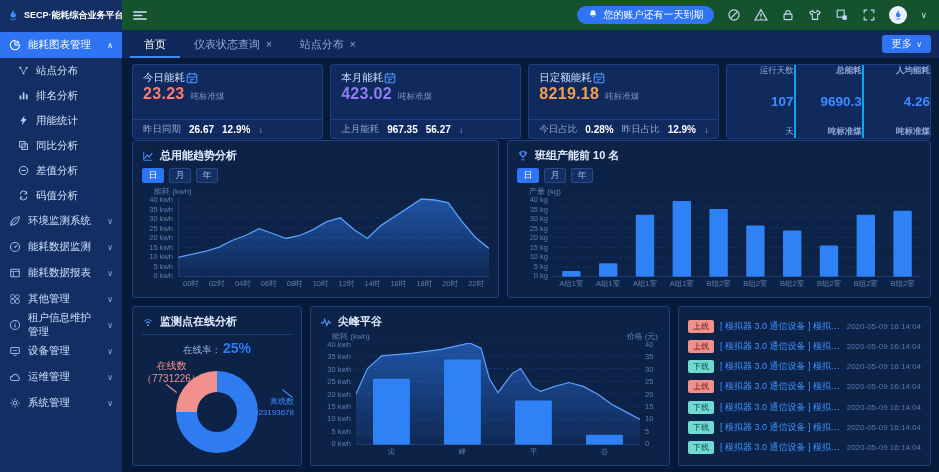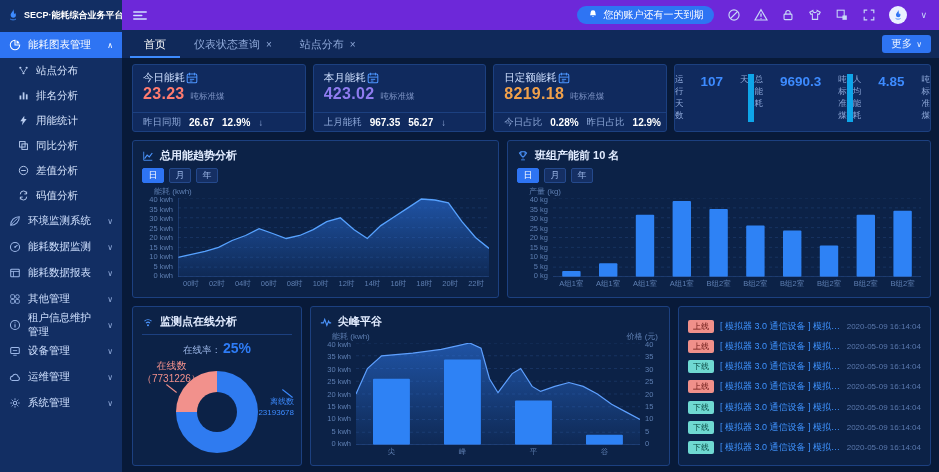--- a/index.html
+++ b/index.html
@@ -17,21 +17,21 @@
   .side-item .mi{display:flex;color:#9db8e8;}
   .side-item .mi svg{width:12px;height:12px;}
   .side-item .chev{margin-left:auto;font-size:8px;color:#8fa9d9;}
   .side-item.active{background:#2e74f3;color:#fff;}
   .side-item.active .mi,.side-item.active .chev{color:#fff;}
   .sub-item{height:25px;display:flex;align-items:center;gap:7px;padding:0 9px 0 18px;color:#d5e3fb;font-size:10.5px;cursor:pointer;}
   .sub-item .mi{display:flex;color:#b9cdf0;}
   .sub-item .mi svg{width:11px;height:11px;}
   
   .main{flex:1;display:flex;flex-direction:column;min-width:0;}
-  .topbar{height:30px;background:#6d28d9;display:flex;align-items:center;padding:0 12px 0 10px;flex:none;}
+  .topbar{height:30px;background:#14532d;display:flex;align-items:center;padding:0 12px 0 10px;flex:none;}
   .collapse{color:#cfe0ff;display:flex;cursor:pointer;}
   .collapse svg{width:16px;height:13px;}
   .topbar-right{margin-left:auto;display:flex;align-items:center;gap:13px;}
   .notice-pill{background:#2e74f3;border:none;border-radius:999px;color:#fff;font-size:10px;height:18px;padding:0 11px;display:flex;align-items:center;gap:5px;cursor:pointer;}
   .notice-pill svg{width:10px;height:10px;}
   .hicon{color:#c7d9f7;display:flex;cursor:pointer;}
   .hicon svg{width:14px;height:14px;}
   .avatar{width:18px;height:18px;border-radius:50%;background:#eaf2ff;color:#2e74f3;display:flex;align-items:center;justify-content:center;cursor:pointer;}
   .avatar svg{width:12px;height:12px;}
   .chev-down{color:#c7d9f7;font-size:9px;cursor:pointer;}
@@ -48,23 +48,23 @@
   .kpi-top{flex:1;padding:6px 10px 2px;}
   .kpi-head{display:flex;justify-content:flex-start;align-items:center;color:#cfe0ff;font-size:10.5px;}
   .kpi-icon{color:#4d96ff;display:flex;}
   .kpi-icon svg{width:14px;height:14px;}
   .kpi-val{display:flex;align-items:baseline;gap:6px;}
   .kpi-val b{font-size:16px;letter-spacing:.3px;}
   .kpi-unit{color:#7d93c4;font-size:8.5px;}
   .kpi-foot{border-top:1px solid #1c4080;padding:0 10px;height:19px;display:flex;align-items:center;gap:8px;color:#8fa9d9;font-size:9.5px;white-space:nowrap;overflow:hidden;}
   .f-num{color:#fff;font-weight:bold;font-size:10px;}
   .stats-panel{background:#102a5e;border:1px solid #1c4080;border-radius:3px;display:flex;align-items:center;}
-  .stat{flex:1;text-align:center;font-size:8.5px;color:#8fa9d9;display:flex;flex-direction:row;gap:17px;}
+  .stat{flex:1;text-align:center;font-size:8.5px;color:#8fa9d9;display:flex;flex-direction:column;gap:17px;align-items:flex-end;}
   .stat b{font-size:13.5px;color:#3d8bff;}
-  .stat + .stat{border-left:6px solid #0ea5e9;}
+  .stat + .stat{border-left:2px solid #0ea5e9;font-weight:bold;}
   .row1{display:grid;grid-template-columns:367px 1fr;gap:8px;height:158px;flex:none;}
   .row2{display:grid;grid-template-columns:170px 360px 1fr;gap:8px;flex:1;min-height:0;}
   .panel{background:#0c2247;border:1px solid #1c4080;border-radius:3px;padding:7px 9px;display:flex;flex-direction:column;min-width:0;min-height:0;}
   .panel-head{display:flex;align-items:center;gap:6px;color:#e2ecff;font-size:11px;font-weight:bold;flex:none;}
   .p-icon{color:#4d96ff;display:flex;}
   .p-icon svg{width:12px;height:12px;}
   .seg{display:flex;gap:5px;margin:5px 0 1px;flex:none;}
   .seg button{width:22px;height:15px;font-size:9px;background:#152f63;color:#9db8e8;border:1px solid #24498c;border-radius:2px;cursor:pointer;padding:0;}
   .seg button.active{background:#2e74f3;color:#fff;border-color:#2e74f3;}
   .ylab-row{display:flex;justify-content:space-between;font-size:8px;color:#5e7fb2;margin:2px 0 1px 12px;flex:none;}
@@ -423,21 +423,21 @@
               <b>107</b>
               <span>天</span>
             </div>
             <div class="stat">
               <span>总能耗</span>
               <b>9690.3</b>
               <span>吨标准煤</span>
             </div>
             <div class="stat">
               <span>人均能耗</span>
-              <b>4.85</b>
+              <b>4.26</b>
               <span>吨标准煤</span>
             </div>
           </div>
         </div>
 
       <div class="row1">
         <section class="panel">
           <div class="panel-head">
             <span class="p-icon">
                 <svg viewBox="0 0 14 14">

